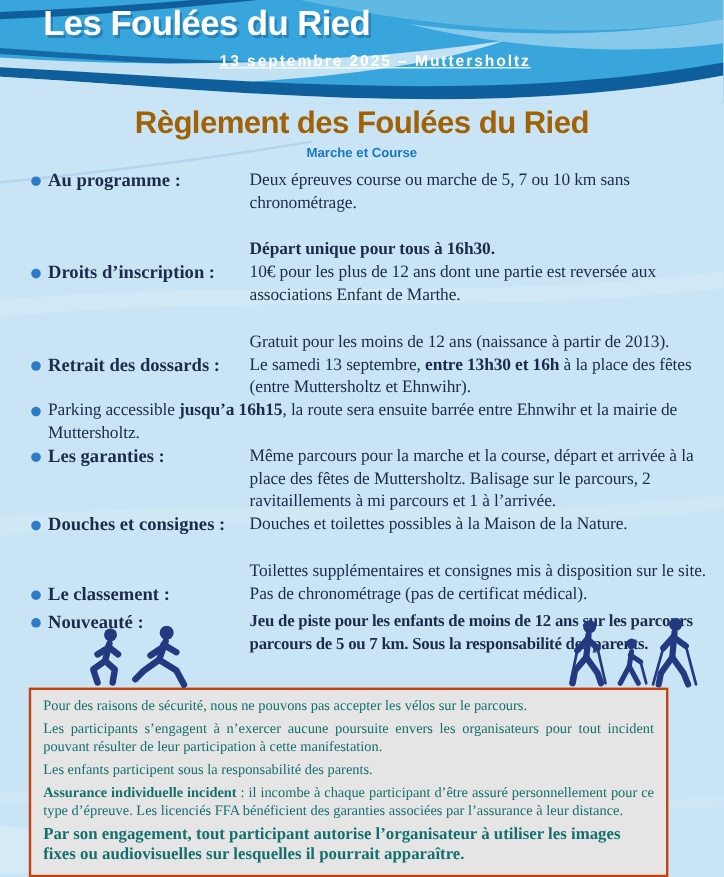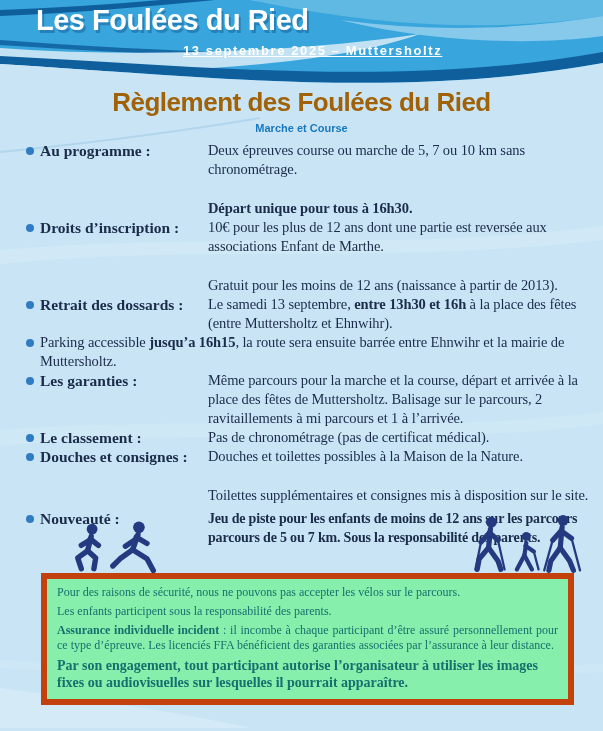--- a/index.html
+++ b/index.html
@@ -54,22 +54,22 @@
   .content p.condensed{font-size:14px;letter-spacing:-0.2px}
   .b{font-weight:700}
 
   
   .sil-row{position:relative;height:26px}
   .runners{position:absolute;left:66px;bottom:-2px}
   .walkers{position:absolute;right:10px;bottom:-3px}
 
   
   .notice{
-    box-sizing:border-box;margin:0 41px;width:533px;
-    border:6px solid #c2410c;background:#86efac;
+    box-sizing:border-box;margin:0 24px;width:533px;
+    border:2px solid #c2410c;background:#e5e5e5;
     padding:6px 10px 8px;color:#15706d;
   }
   .notice p{margin:0;font-size:12px;line-height:15px}
   .notice p + p{margin-top:4px}
   .notice p.justify{text-align:justify}
   .notice p.large{font-size:14px;line-height:17px;font-weight:700}
 </style>
 </head>
 <body>
 
@@ -133,31 +133,31 @@
       </div>
       <div class="sec">
         <span class="bullet"></span>
         <div class="label">Les garanties :</div>
         <div class="content">
           <p><span>Même parcours pour la marche et la course, départ et arrivée à la place des fêtes de Muttersholtz. Balisage sur le parcours, 2 ravitaillements à mi parcours et 1 à l’arrivée.</span></p>
         </div>
       </div>
       <div class="sec">
         <span class="bullet"></span>
-        <div class="label">Le classement :</div>
-        <div class="content">
-          <p><span>Pas de chronométrage (pas de certificat médical).</span></p>
-        </div>
-      </div>
-      <div class="sec">
-        <span class="bullet"></span>
         <div class="label">Douches et consignes :</div>
         <div class="content">
           <p><span>Douches et toilettes possibles à la Maison de la Nature.</span></p>
           <p><span>Toilettes supplémentaires et consignes mis à disposition sur le site.</span></p>
+        </div>
+      </div>
+      <div class="sec">
+        <span class="bullet"></span>
+        <div class="label">Le classement :</div>
+        <div class="content">
+          <p><span>Pas de chronométrage (pas de certificat médical).</span></p>
         </div>
       </div>
       <div class="sec gap">
         <span class="bullet"></span>
         <div class="label">Nouveauté :</div>
         <div class="content">
           <p class="condensed"><span class="b">Jeu de piste pour les enfants de moins de 12 ans sur les parcours parcours de 5 ou 7 km. Sous la responsabilité des parents.</span></p>
         </div>
       </div>
     </div>
@@ -206,18 +206,19 @@
         <path d="M108,30 L117,64"></path>
       </g>
       <circle cx="23" cy="13" r="5.8" fill="#243a80"></circle>
       <circle cx="60" cy="28" r="4.6" fill="#243a80"></circle>
       <circle cx="99" cy="11" r="5.8" fill="#243a80"></circle>
     </svg>
   </div>
 
   <div class="notice" id="notice">
       <p class=""><span>Pour des raisons de sécurité, nous ne pouvons pas accepter les vélos sur le parcours.</span></p>
+      <p class="justify "><span>Les participants s’engagent à n’exercer aucune poursuite envers les organisateurs pour tout incident pouvant résulter de leur participation à cette manifestation.</span></p>
       <p class=""><span>Les enfants participent sous la responsabilité des parents.</span></p>
       <p class="justify "><span class="b">Assurance individuelle incident</span><span> : il incombe à chaque participant d’être assuré personnellement pour ce type d’épreuve. Les licenciés FFA bénéficient des garanties associées par l’assurance à leur distance.</span></p>
       <p class="large"><span>Par son engagement, tout participant autorise l’organisateur à utiliser les images fixes ou audiovisuelles sur lesquelles il pourrait apparaître.</span></p>
     </div>
 
 </div>
 
 </body></html>

